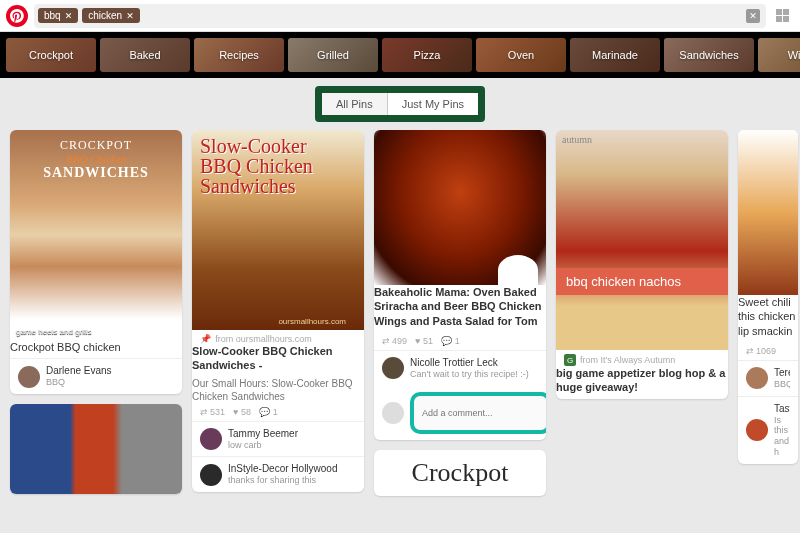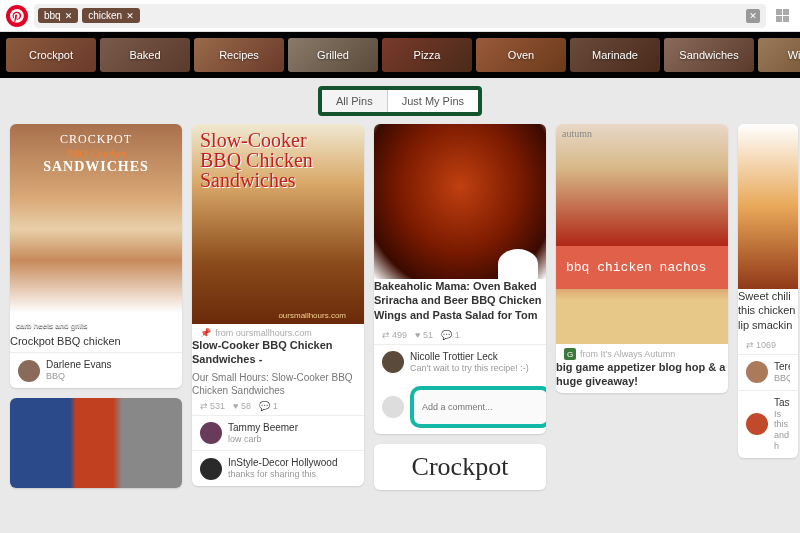--- a/index.html
+++ b/index.html
@@ -23,21 +23,21 @@
 .cat:nth-child(3){background:linear-gradient(135deg,#9a6a4a,#6a3a2a);}
 .cat:nth-child(4){background:linear-gradient(135deg,#8a7a6a,#5a4a3a);}
 .cat:nth-child(5){background:linear-gradient(135deg,#7a3a2a,#4a2a1a);}
 .cat:nth-child(6){background:linear-gradient(135deg,#9a5a3a,#6a3a1a);}
 .cat:nth-child(7){background:linear-gradient(135deg,#6a4a3a,#4a2a1a);text-align:right;}
 .cat:nth-child(8){background:linear-gradient(135deg,#8a6a5a,#5a3a2a);}
 .cat:nth-child(9){background:linear-gradient(135deg,#9a7a5a,#6a4a2a);}
 
 
 .tabs-row { display: flex; justify-content: center; padding: 8px 0; }
-.tabs { display: inline-flex; background: #fff; border: 4px solid #14532d; border-radius: 4px; overflow: hidden; }
+.tabs { display: inline-flex; background: #fff; border: 7px solid #14532d; border-radius: 4px; overflow: hidden; }
 .tab { padding: 5px 14px; font-size: 11px; color: #555; border-right: 1px solid #ccc; }
 .tab:last-child { border-right: none; }
 .tab.active { background: #f4f4f4; }
 
 
 .grid { display: flex; gap: 10px; padding: 0 10px; align-items: flex-start; }
 .col { width: 172px; flex: 0 0 172px; display: flex; flex-direction: column; gap: 10px; }
 .col.last { width: 60px; flex: 0 0 60px; }
 .pin { background: #fff; border-radius: 6px; overflow: hidden; box-shadow: 0 1px 2px rgba(0,0,0,.12); }
 .pin-img { width: 100%; position: relative; }
@@ -64,21 +64,21 @@
 .img-sandwich .cap { position: absolute; bottom: 4px; left: 6px; color: #fff; font-size: 8px; text-shadow: 0 1px 1px #000; }
 
 .img-slow { height: 200px; background: linear-gradient(180deg,#f0e8d0 0%,#d8a868 30%,#8a4a1a 70%,#6a2a0a 100%); position: relative; }
 .img-slow .ov { position: absolute; top: 6px; left: 8px; font-family: 'Brush Script MT', cursive; color: #c02020; font-size: 20px; line-height: 1; text-shadow: 1px 1px 0 #fff; }
 .img-slow .cap { position: absolute; bottom: 4px; right: 18px; color: #f0d090; font-size: 8px; }
 
 .img-wings { height: 155px; background: radial-gradient(ellipse at 50% 40%,#c04010 0%,#7a1a00 50%,#3a0a00 80%,#fff 100%); position: relative; }
 .img-wings::after { content: ""; position: absolute; bottom: 0; right: 8px; width: 40px; height: 30px; background: #fff; border-radius: 50% 50% 0 0; }
 
 .img-nachos { height: 220px; background: linear-gradient(180deg,#e8d8c8 0%,#d8b888 20%,#b02818 55%,#e8c888 80%); position: relative; }
-.img-nachos .banner { position: absolute; bottom: 55px; left: 0; right: 0; background: #e0604a; color: #fff; font-size: 13px; padding: 14px 10px; font-family: Liberation Mono, monospace; }
+.img-nachos .banner { position: absolute; bottom: 55px; left: 0; right: 0; background: #e0604a; color: #fff; font-size: 13px; padding: 6px 10px; font-family: Liberation Sans, sans-serif; }
 .img-nachos .src-top { position: absolute; top: 4px; left: 6px; font-family: cursive; color: #888; font-size: 10px; }
 
 .img-bottles { height: 90px; background: linear-gradient(90deg,#2a4a8a 0%,#2a4a8a 35%,#c04020 38%,#c04020 60%,#888 65%); }
 
 .img-chili { height: 165px; background: linear-gradient(180deg,#fff 0%,#e8a858 50%,#903818 100%); }
 
 .script-title { font-family: 'Brush Script MT', cursive; font-size: 26px; color: #2a2a2a; text-align: center; padding: 8px; }
 </style>
 </head>
 <body>
@@ -130,21 +130,21 @@
 <div class="grid">
 
   <div class="col">
     <div class="pin">
       <div class="pin-img img-sandwich">
         <div class="ov">
           <div class="ov1">CROCKPOT</div>
           <div class="ov2">BBQ Chicken</div>
           <div class="ov3">SANDWICHES</div>
         </div>
-        <div class="cap">carb heels and grills</div>
+        <div class="cap">game heels and grills</div>
       </div>
       <div class="pin-body">
         <div class="pin-title">Crockpot BBQ chicken</div>
       </div>
       <div class="user-row">
         <div class="avatar" style="background:#8a6a5a"></div>
         <div class="user-info">
           <div class="user-name">Darlene Evans</div>
           <div class="user-sub">BBQ</div>
         </div>

